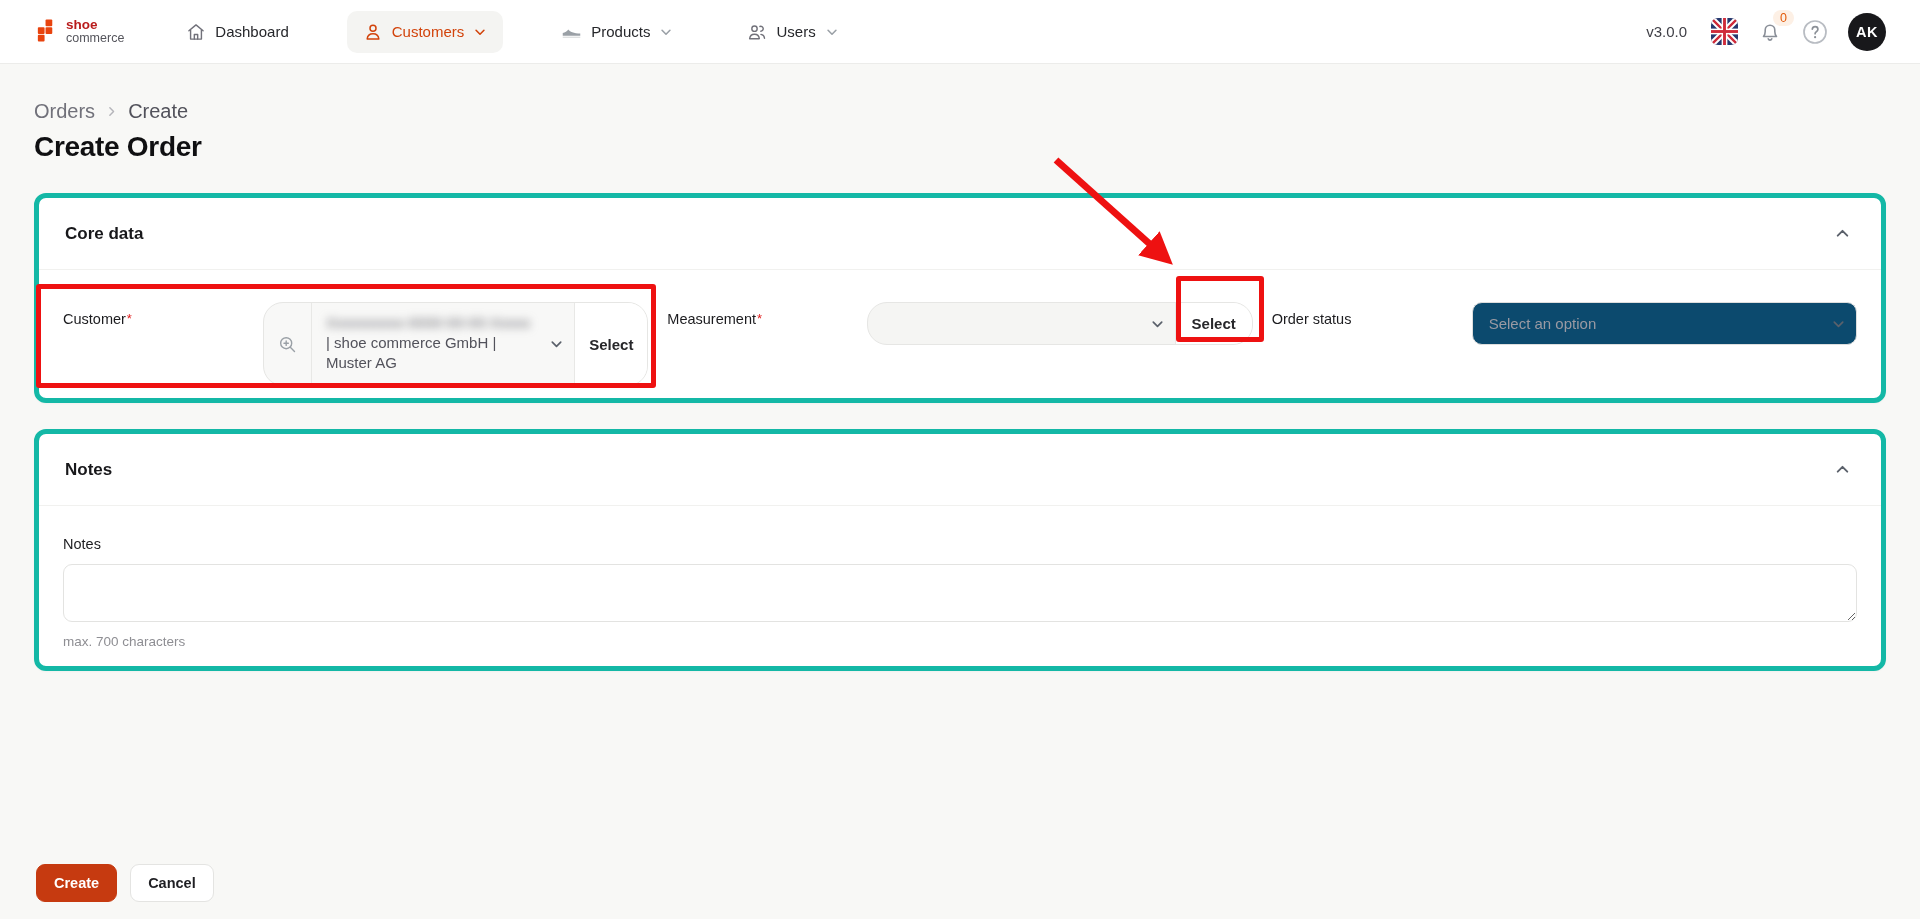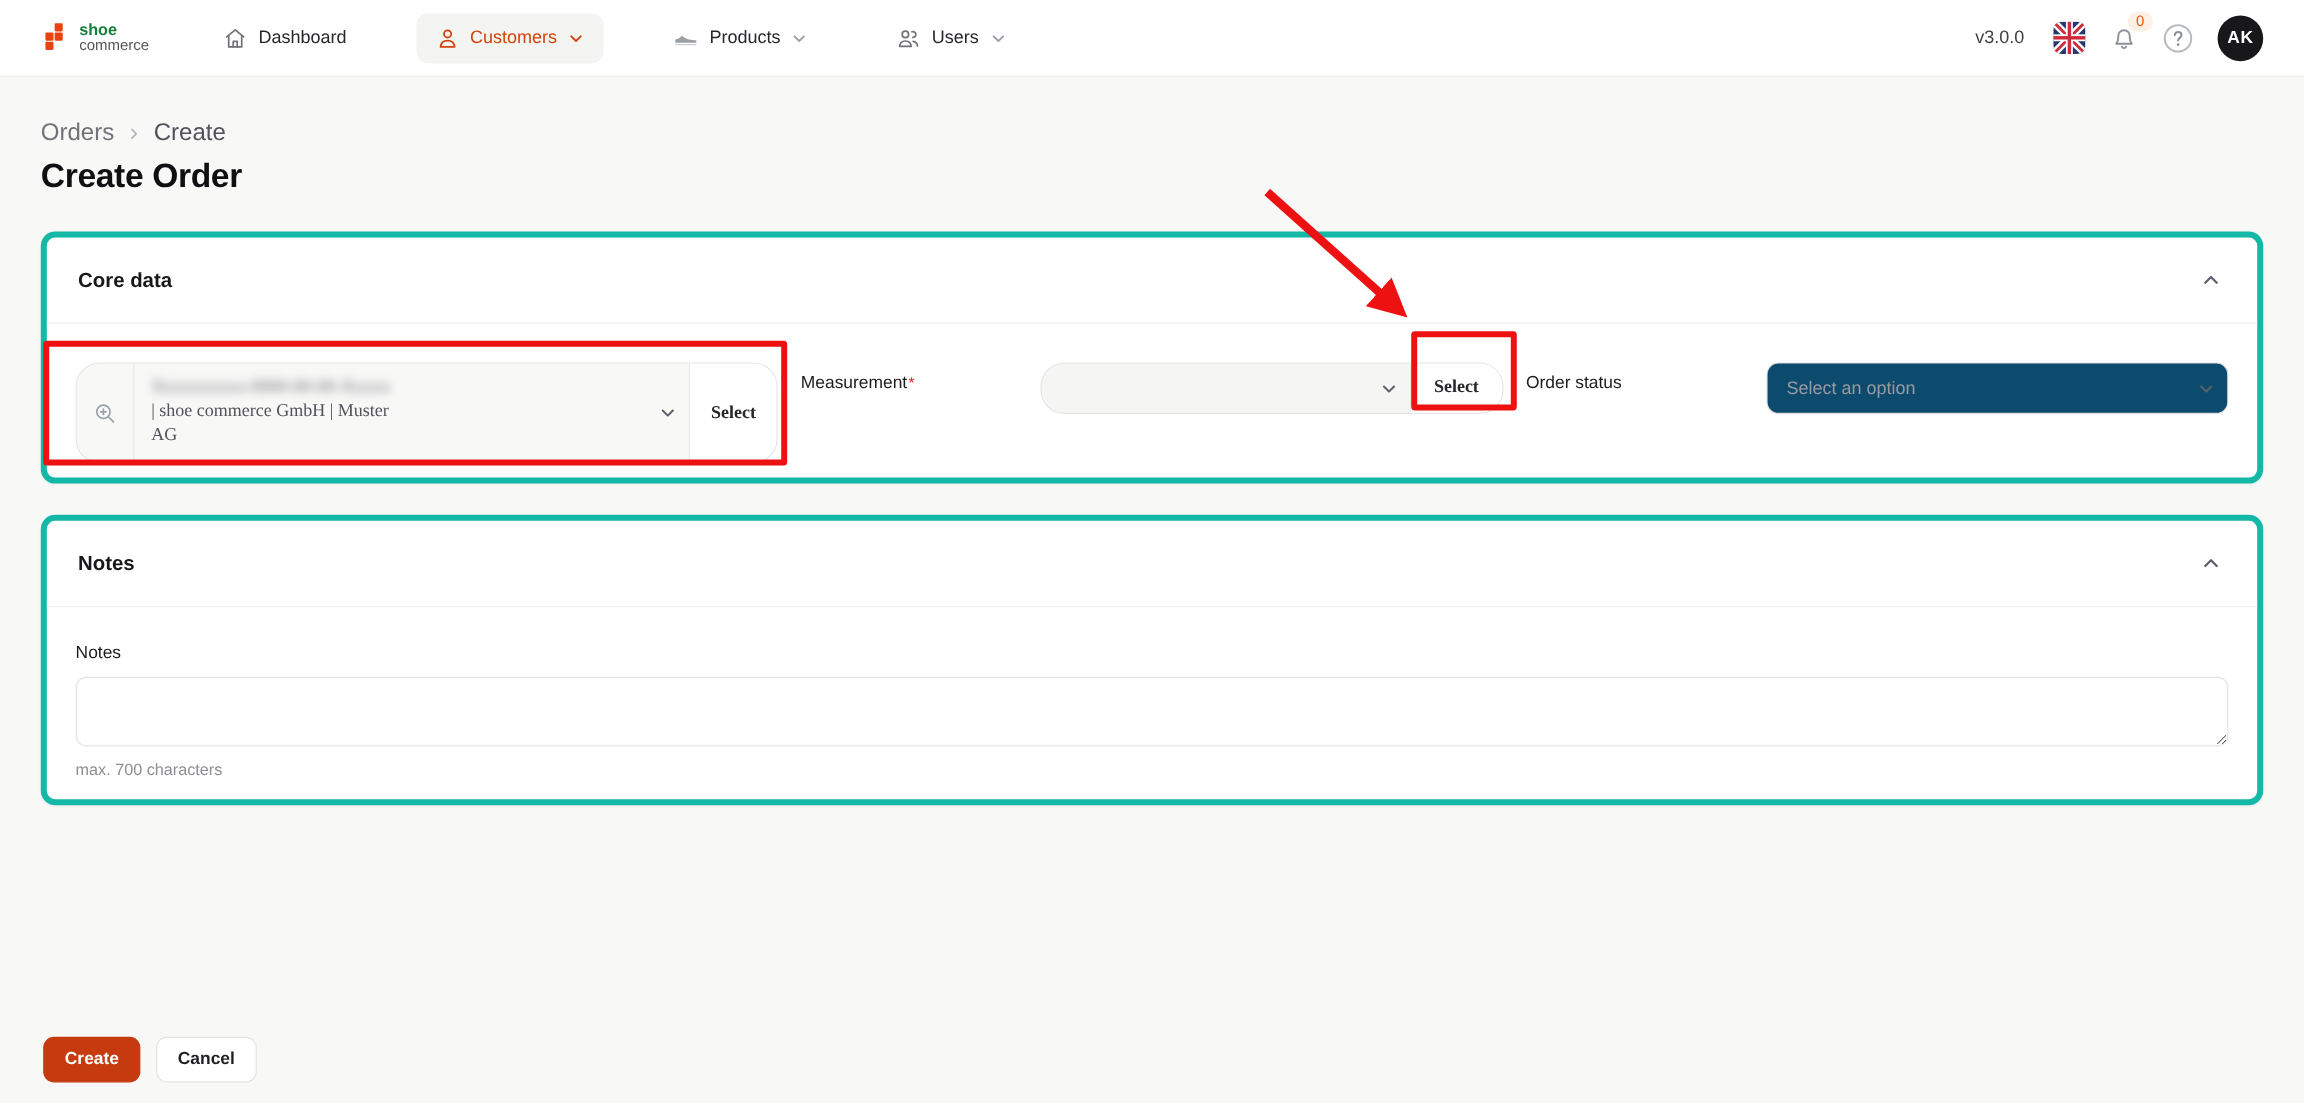--- a/index.html
+++ b/index.html
@@ -12,21 +12,21 @@
     color:#1c1c1f;
   }
 
   
   .topbar {
     height:64px; background:#fff; border-bottom:1px solid #ececea;
     display:flex; align-items:center; padding:0 34px;
   }
   .logo { display:flex; align-items:center; gap:7px; margin-right:46px; cursor:pointer; }
   .logo-text { display:flex; flex-direction:column; line-height:1.05; }
-  .logo-line1 { font-size:13.5px; font-weight:700; color:#15803d; }
+  .logo-line1 { font-size:13.5px; font-weight:700; color:#b91c1c; }
   .logo-line2 { font-size:12.5px; color:#55555c; }
   .nav { display:flex; align-items:center; gap:42px; }
   .nav-item {
     display:flex; align-items:center; gap:9px; padding:11px 16px;
     border-radius:10px; font-size:15px; color:#26272b; cursor:pointer; white-space:nowrap;
   }
   .nav-item.active { background:#f4f4f2; color:#d2430b; font-weight:400; }
   .topbar-right { margin-left:auto; display:flex; align-items:center; gap:20px; }
   .version { font-size:15px; color:#3f3f46; margin-right:4px; }
   .flag-wrap { width:27px; height:27px; border-radius:7px; overflow:hidden; cursor:pointer; display:block; }
@@ -62,21 +62,21 @@
   .card-title { font-size:17px; font-weight:700; color:#18181b; }
   .collapse-btn { cursor:pointer; display:flex; padding:4px; }
 
   .core-body { display:flex; padding:32px 24px 0 24px; gap:19px; }
   .field-group { flex:1; display:flex; min-width:0; }
   .field-label { width:200px; flex:0 0 200px; font-size:14.5px; color:#1c1c1f; padding-top:9px; }
   .req { color:#e11d1d; font-size:13px; vertical-align:top; margin-left:1px; }
 
   .combo {
     flex:1; display:flex; border:1px solid #e6e6e4; border-radius:20px;
-    overflow:hidden; background:#f8f8f7; min-width:0;font-family:Liberation Serif, serif;
+    overflow:hidden; background:#f8f8f7; min-width:0;
   }
   .combo-customer { height:84px; }
   .combo-icon-cell {
     width:48px; flex:0 0 48px; display:flex; align-items:center; justify-content:center;
     border-right:1px solid #e8e8e6; color:#9aa0a6;
   }
   .combo-text-cell {
     flex:1; position:relative; padding:10px 32px 10px 14px;
     font-size:15px; color:#52525b; line-height:20px; cursor:pointer; min-width:0;
   }
@@ -262,20 +262,23 @@
           <svg width="17" height="17" viewBox="0 0 16 16" fill="none" stroke="#5b616b" stroke-width="1.8" stroke-linecap="round" stroke-linejoin="round">
               <path d="M3.5 10 8 5.5 12.5 10"></path>
             </svg>
         </span>
       </span>
     </div>
 
     <div class="core-body">
 
       <div class="field-group">
+        <span class="field-label">
+          <span>Customer</span><span class="req">*</span>
+        </span>
         <div class="combo combo-customer">
           <span class="combo-icon-cell">
             <span style="display:flex;">
               <svg width="21" height="21" viewBox="0 0 24 24" fill="none" stroke="#9aa0a6" stroke-width="1.6" stroke-linecap="round">
                 <circle cx="10.5" cy="10.5" r="6.3"></circle>
                   <path d="M15.2 15.2 20 20"></path>
                   <path d="M10.5 8v5M8 10.5h5"></path>
               </svg>
             </span>
           </span>

